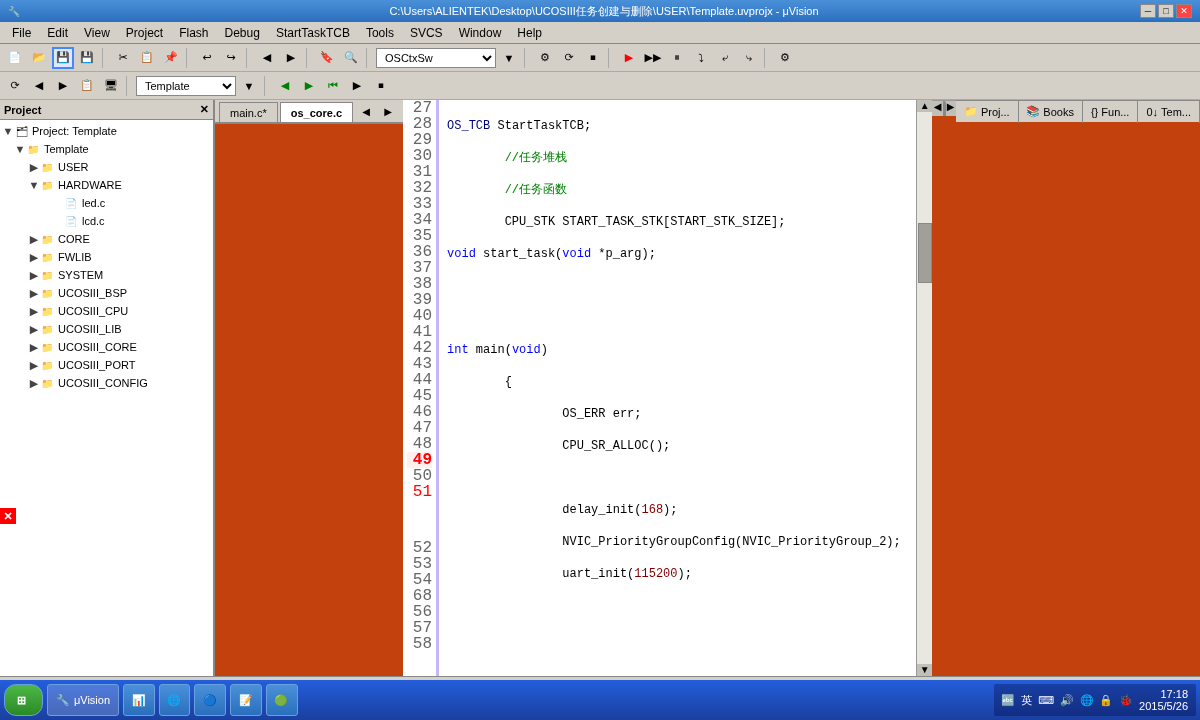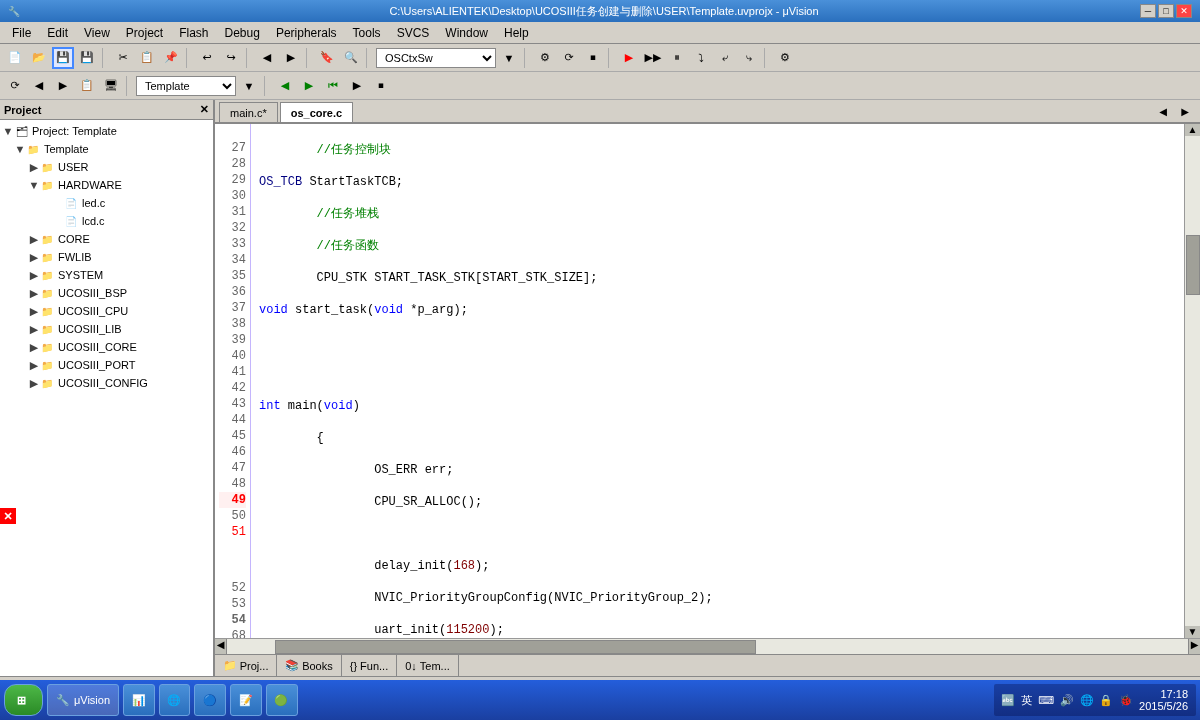--- a/index.html
+++ b/index.html
@@ -30,26 +30,26 @@
     
     #project-panel { width: 215px; background: white; border-right: 2px solid #888; display: flex; flex-direction: column; }
     #project-header { background: #d4d0c8; height: 20px; display: flex; align-items: center; padding: 0 4px; font-size: 11px; font-weight: bold; border-bottom: 1px solid #888; justify-content: space-between; }
     #project-tree { flex: 1; overflow: auto; padding: 2px 0; background: white; }
     .tree-item { display: flex; align-items: center; padding: 1px 0; cursor: pointer; white-space: nowrap; font-size: 11px; }
     .tree-icon { width: 16px; height: 16px; display: inline-flex; align-items: center; justify-content: center; font-size: 10px; margin-right: 2px; }
     .folder-icon { color: #f0c040; }
     .expand-icon { color: #444; width: 12px; display: inline-block; text-align: center; }
     
     
-    #editor-area { flex: 1; display: flex; flex-direction: column; background: #c2410c; }
+    #editor-area { flex: 1; display: flex; flex-direction: row; background: #c2410c; }
     #tab-bar { background: #d4d0c8; display: flex; align-items: flex-end; padding: 2px 4px 0; border-bottom: 2px solid #888; height: 24px; }
     .tab { background: #d4d0c8; border: 1px solid #888; border-bottom: none; padding: 2px 10px; font-size: 11px; cursor: pointer; height: 20px; display: flex; align-items: center; margin-right: 2px; }
     .tab.active { background: white; font-weight: bold; }
     #editor { flex: 1; display: flex; overflow: hidden; background: white; }
-    #line-numbers { background: white; padding: 16px 4px; min-width: 36px; color: #666; font-family: 'Courier New', monospace; font-size: 12px; line-height: 16px; text-align: right; border-right: 1px solid #c4b5fd; user-select: none; }
+    #line-numbers { background: white; padding: 0 4px; min-width: 36px; color: #666; font-family: 'Courier New', monospace; font-size: 16px; line-height: 16px; text-align: right; border-right: 3px solid #c4b5fd; user-select: none; }
     #code-content { flex: 1; padding: 2px 8px; font-family: 'Courier New', monospace; font-size: 12px; line-height: 16px; overflow: auto; white-space: pre; }
     .line { height: 16px; display: flex; align-items: center; }
     .kw { color: #0000ff; }
     .comment { color: #008000; }
     .num { color: #800000; }
     
     
     #editor-scroll { display: flex; flex-direction: column; width: 16px; background: #e8e8e0; border-left: 1px solid #999; }
     
     
@@ -82,21 +82,21 @@
   </div>
 </div>
 
 <div id="menu-bar">
   <span class="menu-item">File</span>
   <span class="menu-item">Edit</span>
   <span class="menu-item">View</span>
   <span class="menu-item">Project</span>
   <span class="menu-item">Flash</span>
   <span class="menu-item">Debug</span>
-  <span class="menu-item">Peripherals</span>
+  <span class="menu-item">StartTaskTCB</span>
   <span class="menu-item">Tools</span>
   <span class="menu-item">SVCS</span>
   <span class="menu-item">Window</span>
   <span class="menu-item">Help</span>
 </div>
 
 <div id="toolbar1">
 
   <div class="tb-btn" title="New">📄</div>
   <div class="tb-btn" title="Open">📂</div>
@@ -292,30 +292,29 @@
         <div style="height:16px;">44</div>
         <div style="height:16px;">45</div>
         <div style="height:16px;">46</div>
         <div style="height:16px;">47</div>
         <div style="height:16px;">48</div>
         <div style="height:16px; color:red; font-weight:bold; background:#fff0f0;">49</div>
         <div style="height:16px;">50</div>
         <div style="height:16px; color:red;">51</div>
         <div style="height:16px;margin-top:40px;">52</div>
         <div style="height:16px;">53</div>
-        <div style="height:16px;font-weight:bold;">54</div>
+        <div style="height:16px;">54</div>
         <div style="height:16px;">68</div>
         <div style="height:16px;">56</div>
         <div style="height:16px;">57</div>
         <div style="height:16px;">58</div>
 
       </div>
 
       <div id="code-content">
-<div class="line"><span class="comment">	//任务控制块</span></div>
 <div class="line">	<span style="color:#000080;">OS_TCB</span> StartTaskTCB;</div>
 <div class="line"><span class="comment">	//任务堆栈</span></div>
 <div class="line"><span class="comment">	//任务函数</span></div>
 <div class="line">	CPU_STK START_TASK_STK[START_STK_SIZE];</div>
 <div class="line">	<span class="kw">void</span> start_task(<span class="kw">void</span> *p_arg);</div>
 <div class="line">&nbsp;</div>
 <div class="line">&nbsp;</div>
 <div class="line">	<span class="kw">int</span> main(<span class="kw">void</span>)</div>
 <div class="line">	{</div>
 <div class="line">		OS_ERR err;</div>

